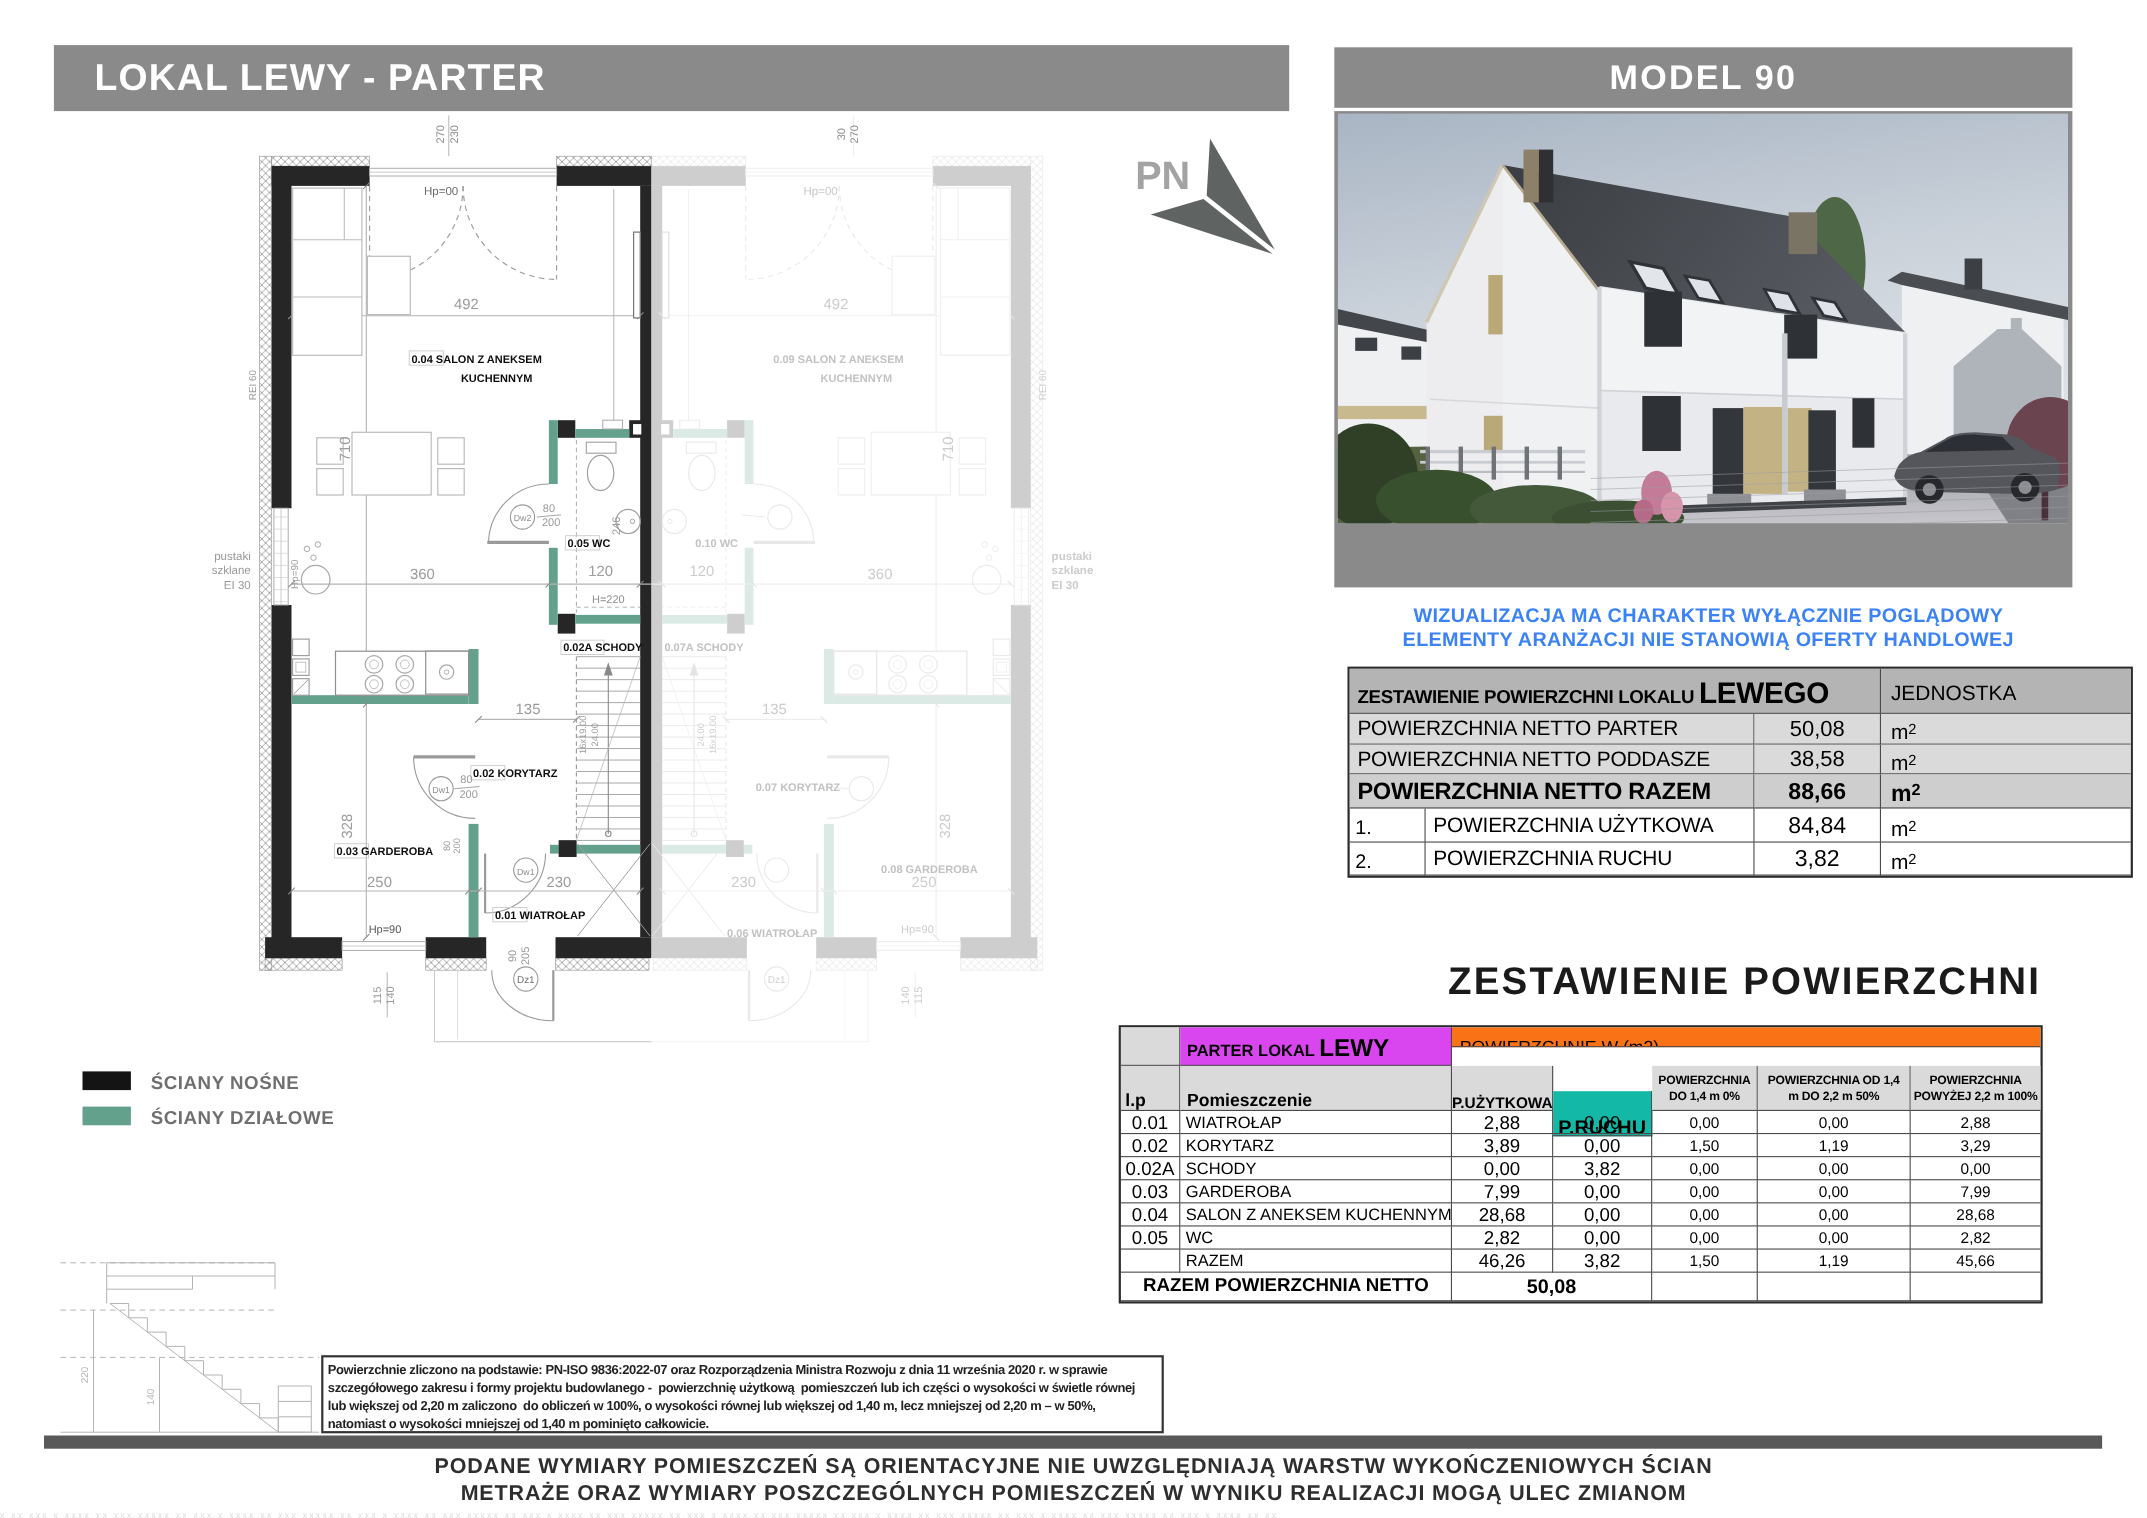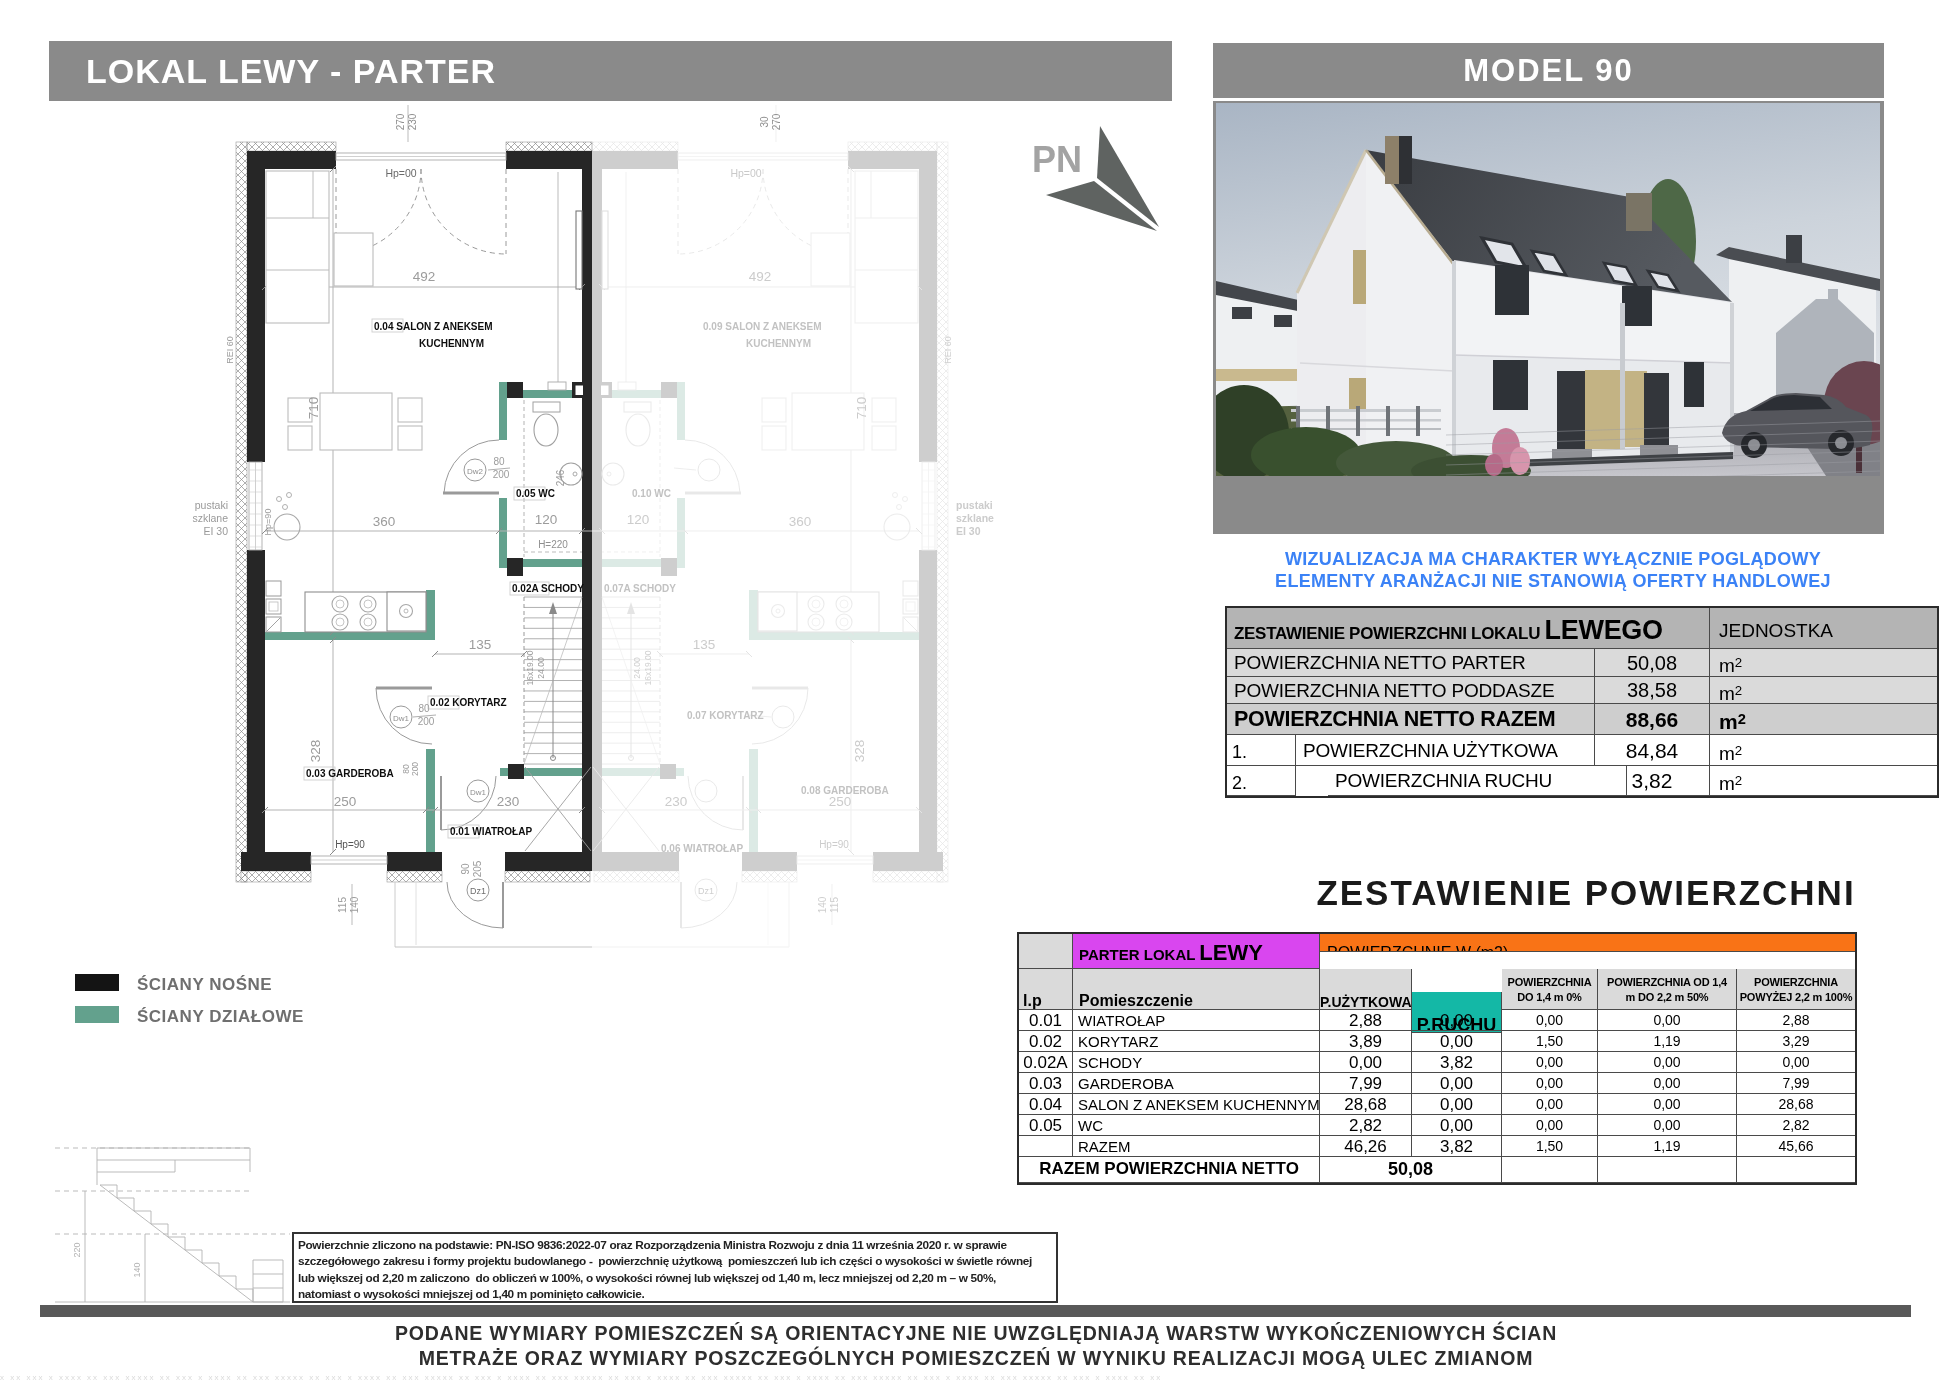--- a/index.html
+++ b/index.html
@@ -127,21 +127,21 @@
 <div class="cell" style="left:1595px;top:677px;width:115px;height:27px;border-right:1px solid #4a4a4a;border-bottom:1px solid #4a4a4a;background:#dadada;font-size:20px;line-height:27px;text-align:center;">38,58</div>
 <div class="cell" style="left:1710px;top:677px;width:227px;height:27px;border-bottom:1px solid #4a4a4a;background:#dadada;font-size:19px;line-height:27px;padding-left:9px;">m<span style="font-size:0.7em;vertical-align:5px;">2</span></div>
 <div class="cell" style="left:1227px;top:704px;width:368px;height:31px;border-right:1px solid #4a4a4a;border-bottom:1px solid #4a4a4a;background:#cecece;font-weight:bold;font-size:21.5px;line-height:31px;padding-left:7px;letter-spacing:-0.3px;">POWIERZCHNIA NETTO RAZEM</div>
 <div class="cell" style="left:1595px;top:704px;width:115px;height:31px;border-right:1px solid #4a4a4a;border-bottom:1px solid #4a4a4a;background:#cecece;font-weight:bold;font-size:21px;line-height:31px;text-align:center;">88,66</div>
 <div class="cell" style="left:1710px;top:704px;width:227px;height:31px;border-bottom:1px solid #4a4a4a;background:#cecece;font-weight:bold;font-size:21px;line-height:31px;padding-left:9px;">m<span style="font-size:0.7em;vertical-align:5px;">2</span></div>
 <div class="cell" style="left:1227px;top:735px;width:69px;height:31px;border-right:1px solid #4a4a4a;border-bottom:1px solid #4a4a4a;font-size:18px;line-height:35px;padding-left:5px;">1.</div>
 <div class="cell" style="left:1296px;top:735px;width:299px;height:31px;border-right:1px solid #4a4a4a;border-bottom:1px solid #4a4a4a;font-size:19px;line-height:31px;padding-left:7px;letter-spacing:-0.2px;">POWIERZCHNIA UŻYTKOWA</div>
 <div class="cell" style="left:1595px;top:735px;width:115px;height:31px;border-right:1px solid #4a4a4a;border-bottom:1px solid #4a4a4a;font-size:21px;line-height:31px;text-align:center;">84,84</div>
 <div class="cell" style="left:1710px;top:735px;width:227px;height:31px;border-bottom:1px solid #4a4a4a;font-size:19px;line-height:31px;padding-left:9px;">m<span style="font-size:0.7em;vertical-align:5px;">2</span></div>
 <div class="cell" style="left:1227px;top:766px;width:69px;height:30px;border-right:1px solid #4a4a4a;border-bottom:1px solid #4a4a4a;font-size:18px;line-height:34px;padding-left:5px;">2.</div>
-<div class="cell" style="left:1328px;top:766px;width:299px;height:30px;border-right:1px solid #4a4a4a;border-bottom:1px solid #4a4a4a;font-size:19px;line-height:30px;padding-left:7px;letter-spacing:-0.2px;">POWIERZCHNIA RUCHU</div>
+<div class="cell" style="left:1296px;top:766px;width:299px;height:30px;border-right:1px solid #4a4a4a;border-bottom:1px solid #4a4a4a;font-size:19px;line-height:30px;padding-left:7px;letter-spacing:-0.2px;">POWIERZCHNIA RUCHU</div>
 <div class="cell" style="left:1595px;top:766px;width:115px;height:30px;border-right:1px solid #4a4a4a;border-bottom:1px solid #4a4a4a;font-size:21px;line-height:30px;text-align:center;">3,82</div>
 <div class="cell" style="left:1710px;top:766px;width:227px;height:30px;border-bottom:1px solid #4a4a4a;font-size:19px;line-height:30px;padding-left:9px;">m<span style="font-size:0.7em;vertical-align:5px;">2</span></div>
 
 <div class="abs" style="left:1156px;top:873px;width:860px;text-align:center;font-weight:bold;font-size:35px;color:#1a1a1a;letter-spacing:2px;">ZESTAWIENIE POWIERZCHNI</div>
 
 <div class="abs" style="left:1017px;top:932px;width:840px;height:253px;border:2px solid #2b2b2b;box-sizing:border-box;background:#fff;"></div>
 <div class="cell" style="left:1019px;top:934px;width:54px;height:35px;border-right:1px solid #4a4a4a;border-bottom:1px solid #4a4a4a;background:#dadada;"></div>
 <div class="cell" style="left:1073px;top:934px;width:247px;height:35px;border-right:1px solid #4a4a4a;border-bottom:1px solid #4a4a4a;background:#d946ef;font-weight:bold;font-size:15px;line-height:37px;padding-left:6px;">PARTER LOKAL <span style="font-size:22px;">LEWY</span></div>
 <div class="cell" style="left:1320px;top:934px;width:535px;height:18px;border-bottom:1px solid #4a4a4a;background:#f97316;font-size:16px;line-height:38px;padding-left:7px;">POWIERZCHNIE W (m2)</div>
 <div class="cell" style="left:1019px;top:969px;width:54px;height:41px;border-right:1px solid #4a4a4a;border-bottom:1px solid #4a4a4a;background:#dadada;font-weight:bold;font-size:16px;line-height:64px;padding-left:4px;">l.p</div>

